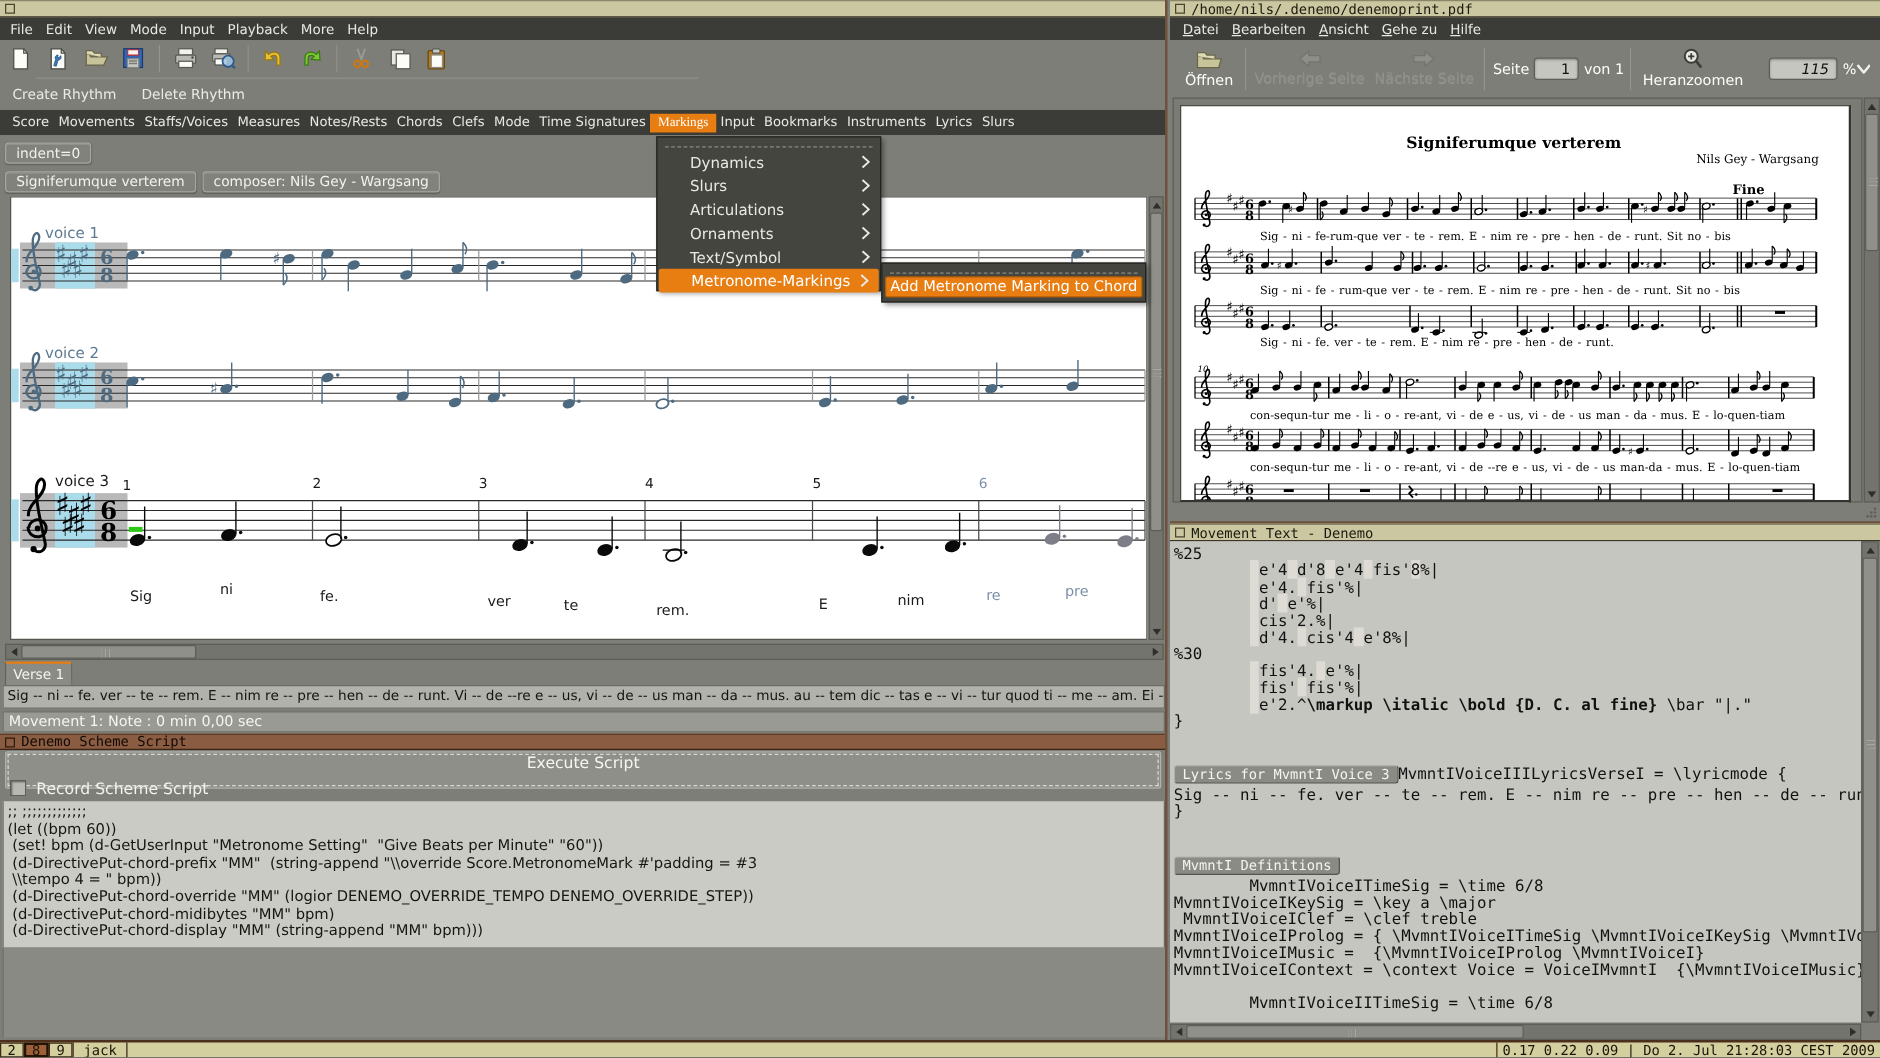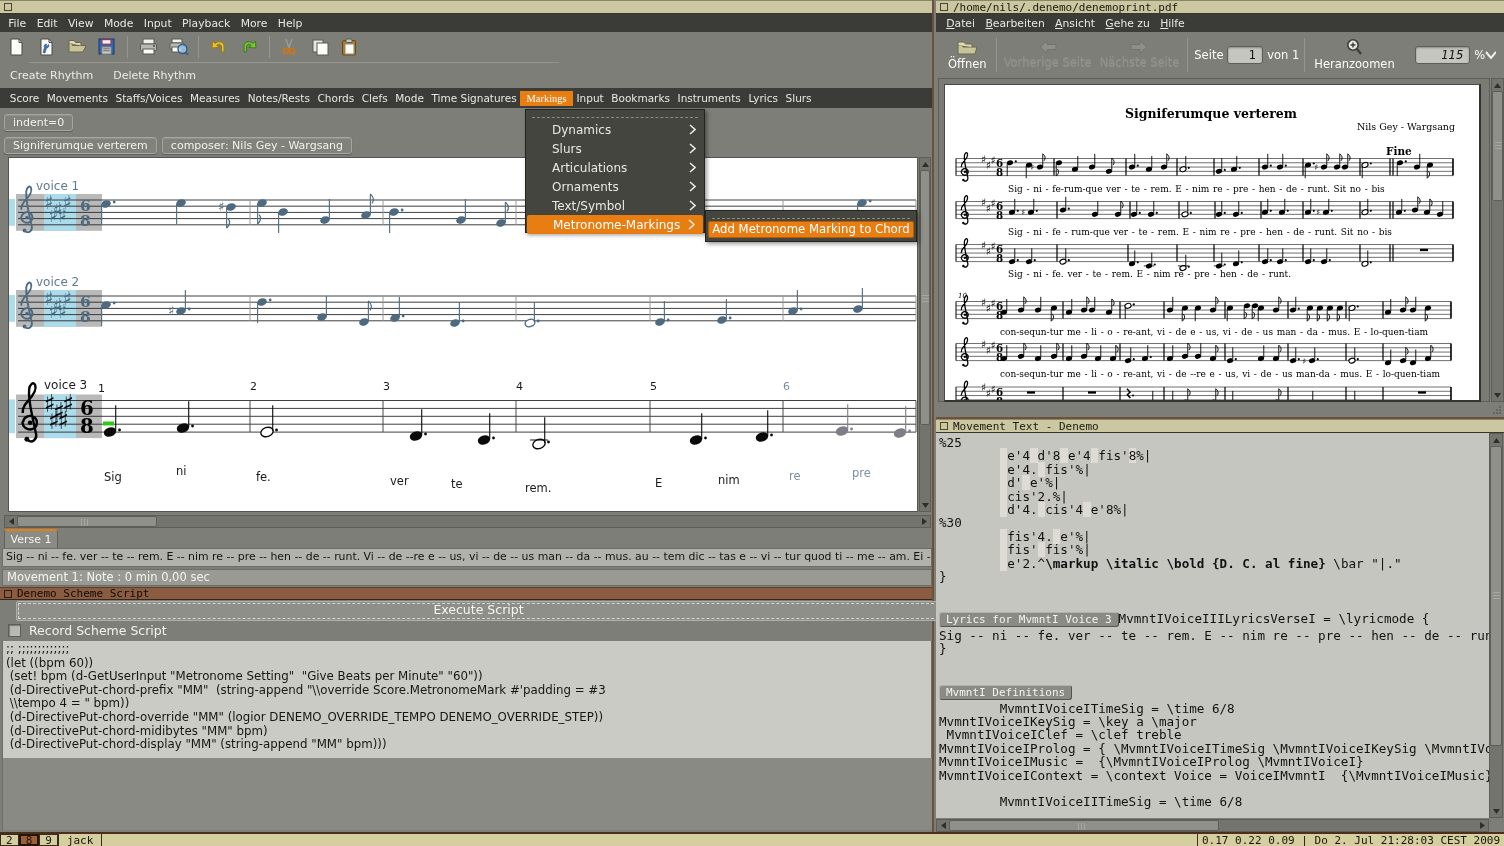--- a/index.html
+++ b/index.html
@@ -477,21 +477,21 @@
     </div>
 
     <div class="statusbar abs" style="left:2px;top:569px;width:930px;height:17px;">
       <span>Movement 1: Note : 0 min 0,00 sec</span>
     </div>
 
     <div class="titlebar titlebar-brown abs" style="left:0;top:587px;width:932px;height:13px;">
       <span class="wicon"></span>
       <span>Denemo Scheme Script</span>
     </div>
-    <div class="execbtn abs" style="left:16px;top:601px;width:925px;height:20px;line-height:15px;">
+    <div class="execbtn abs" style="left:4px;top:601px;width:925px;height:30px;line-height:15px;">
       <span>Execute Script</span>
     </div>
     <div class="abs tbrow" style="left:8px;top:622px;height:17px;justify-content:center;">
       <span class="checkbox"></span>
       <span style="color:#f2f2ee;font-size:12.5px;margin-left:8px;">Record Scheme Script</span>
     </div>
     <div class="schemearea abs" id="scheme-text" style="left:2px;top:641px;width:930px;height:117px;padding:2px 0 0 3px;"><div>;; ;;;;;;;;;;;;;</div><div>(let ((bpm 60))</div><div> (set! bpm (d-GetUserInput "Metronome Setting"  "Give Beats per Minute" "60"))</div><div> (d-DirectivePut-chord-prefix "MM"  (string-append "\\override Score.MetronomeMark #'padding = #3</div><div> \\tempo 4 = " bpm))</div><div> (d-DirectivePut-chord-override "MM" (logior DENEMO_OVERRIDE_TEMPO DENEMO_OVERRIDE_STEP))</div><div> (d-DirectivePut-chord-midibytes "MM" bpm)</div><div> (d-DirectivePut-chord-display "MM" (string-append "MM" bpm)))</div></div>
     <div class="schemedark abs" style="left:2px;top:758px;width:930px;height:72px;border-left:1px solid #6e6e68;"></div>
   </div>
 

